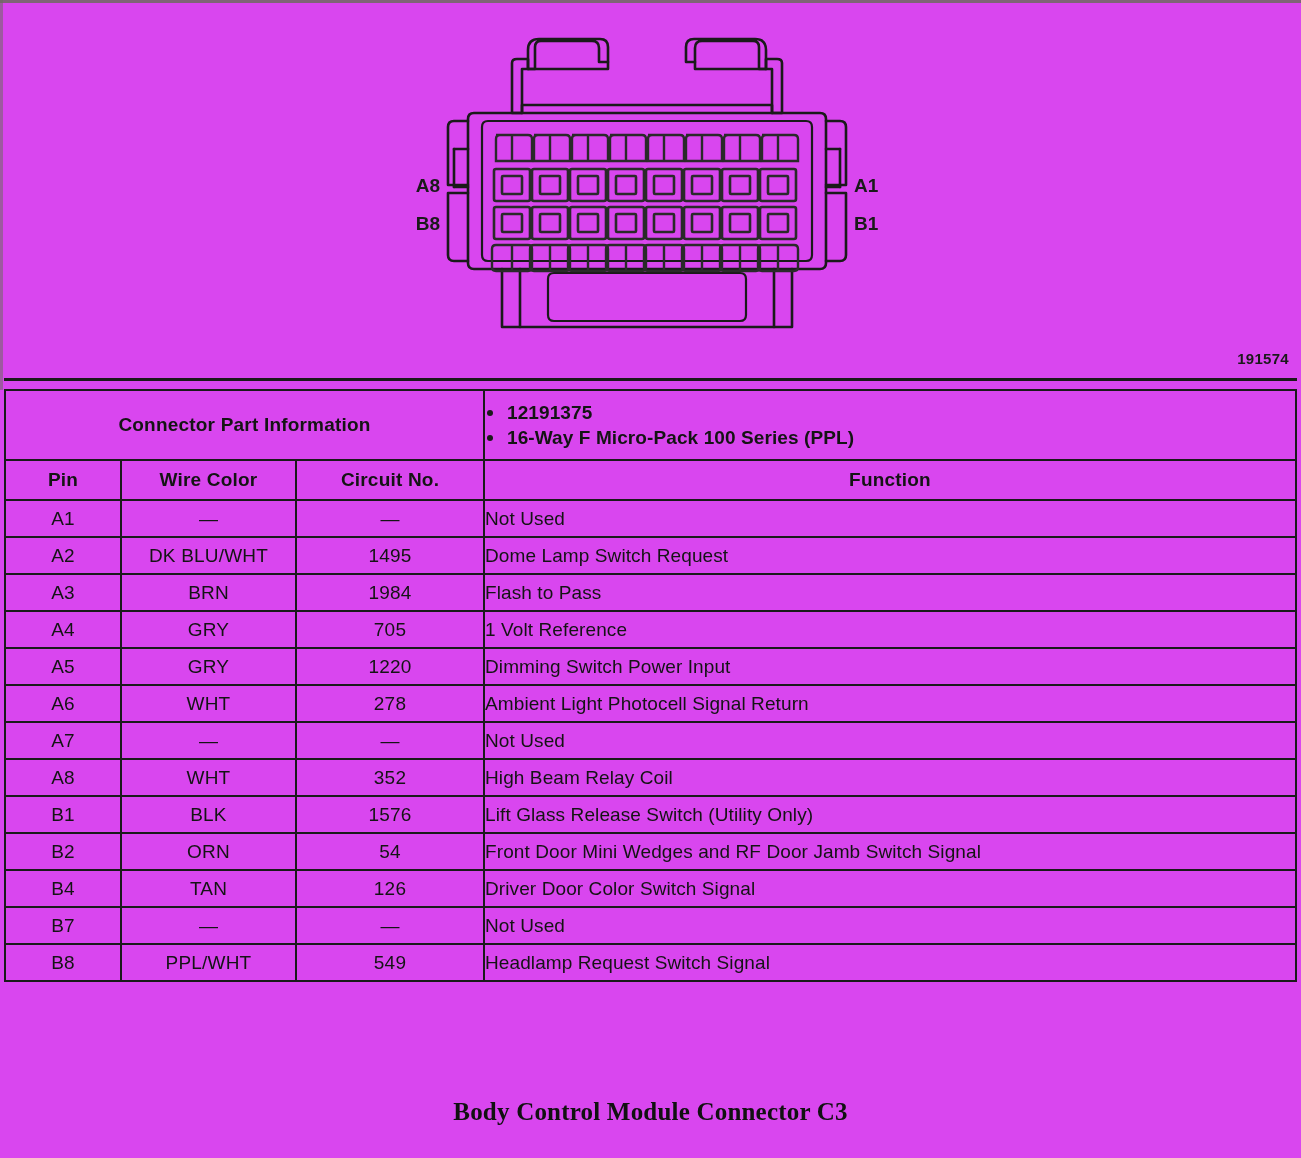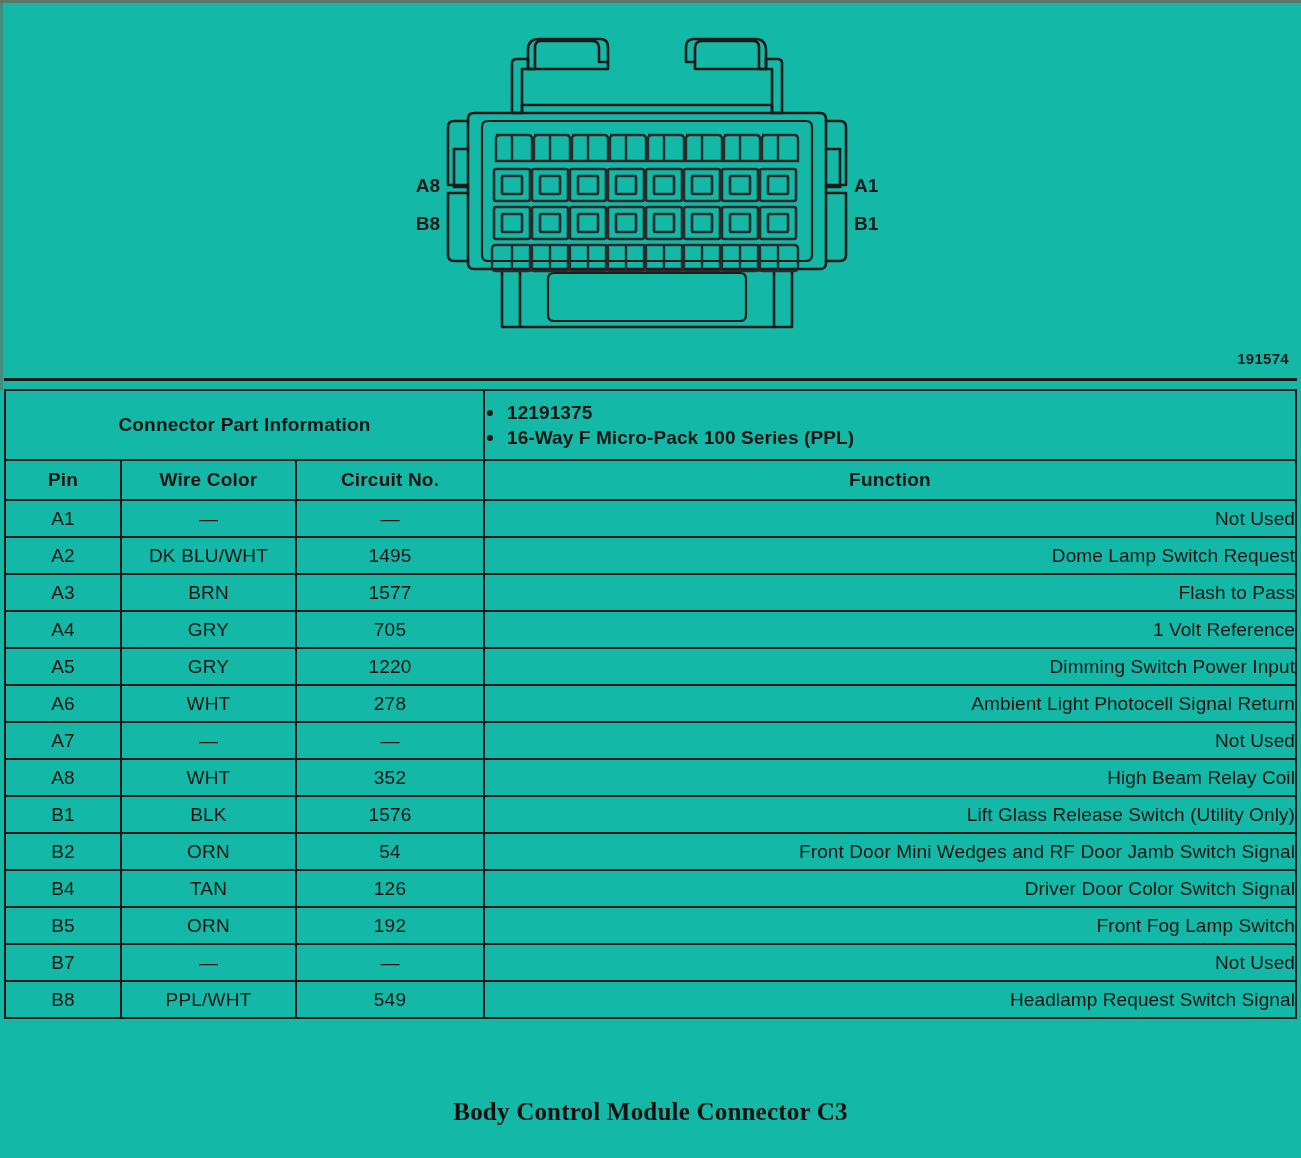--- a/index.html
+++ b/index.html
@@ -16,21 +16,21 @@
     color: #111111;
     overflow: hidden;
   }
 
   
   #page {
     position: absolute;
     left: 0; top: 0;
     width: 1301px;
     height: 1158px;
-    background: #14b8a6;
+    background: #d946ef;
   }
   .scan-edge-top {
     position: absolute;
     left: 0; top: 0;
     width: 1301px; height: 3px;
     background: #6e6a60;
     opacity: .85;
   }
   .scan-edge-left {
     position: absolute;
@@ -140,21 +140,21 @@
   
   tbody tr { height: 37px; }
   td.cell-pin,
   td.cell-color,
   td.cell-circuit {
     text-align: center;
     vertical-align: middle;
     letter-spacing: .2px;
   }
   td.cell-func {
-    text-align: right;
+    text-align: left;
     vertical-align: middle;
     padding-left: 14px;
     letter-spacing: .1px;
   }
 
   
   #caption {
     position: absolute;
     left: 0;
     top: 1098px;
@@ -352,21 +352,21 @@
         </tr>
         <tr>
           <td class="cell-pin">A2</td>
           <td class="cell-color">DK BLU/WHT</td>
           <td class="cell-circuit">1495</td>
           <td class="cell-func">Dome Lamp Switch Request</td>
         </tr>
         <tr>
           <td class="cell-pin">A3</td>
           <td class="cell-color">BRN</td>
-          <td class="cell-circuit">1577</td>
+          <td class="cell-circuit">1984</td>
           <td class="cell-func">Flash to Pass</td>
         </tr>
         <tr>
           <td class="cell-pin">A4</td>
           <td class="cell-color">GRY</td>
           <td class="cell-circuit">705</td>
           <td class="cell-func">1 Volt Reference</td>
         </tr>
         <tr>
           <td class="cell-pin">A5</td>
@@ -404,26 +404,20 @@
           <td class="cell-circuit">54</td>
           <td class="cell-func">Front Door Mini Wedges and RF Door Jamb Switch Signal</td>
         </tr>
         <tr>
           <td class="cell-pin">B4</td>
           <td class="cell-color">TAN</td>
           <td class="cell-circuit">126</td>
           <td class="cell-func">Driver Door Color Switch Signal</td>
         </tr>
         <tr>
-          <td class="cell-pin">B5</td>
-          <td class="cell-color">ORN</td>
-          <td class="cell-circuit">192</td>
-          <td class="cell-func">Front Fog Lamp Switch</td>
-        </tr>
-        <tr>
           <td class="cell-pin">B7</td>
           <td class="cell-color">—</td>
           <td class="cell-circuit">—</td>
           <td class="cell-func">Not Used</td>
         </tr>
         <tr>
           <td class="cell-pin">B8</td>
           <td class="cell-color">PPL/WHT</td>
           <td class="cell-circuit">549</td>
           <td class="cell-func">Headlamp Request Switch Signal</td>

